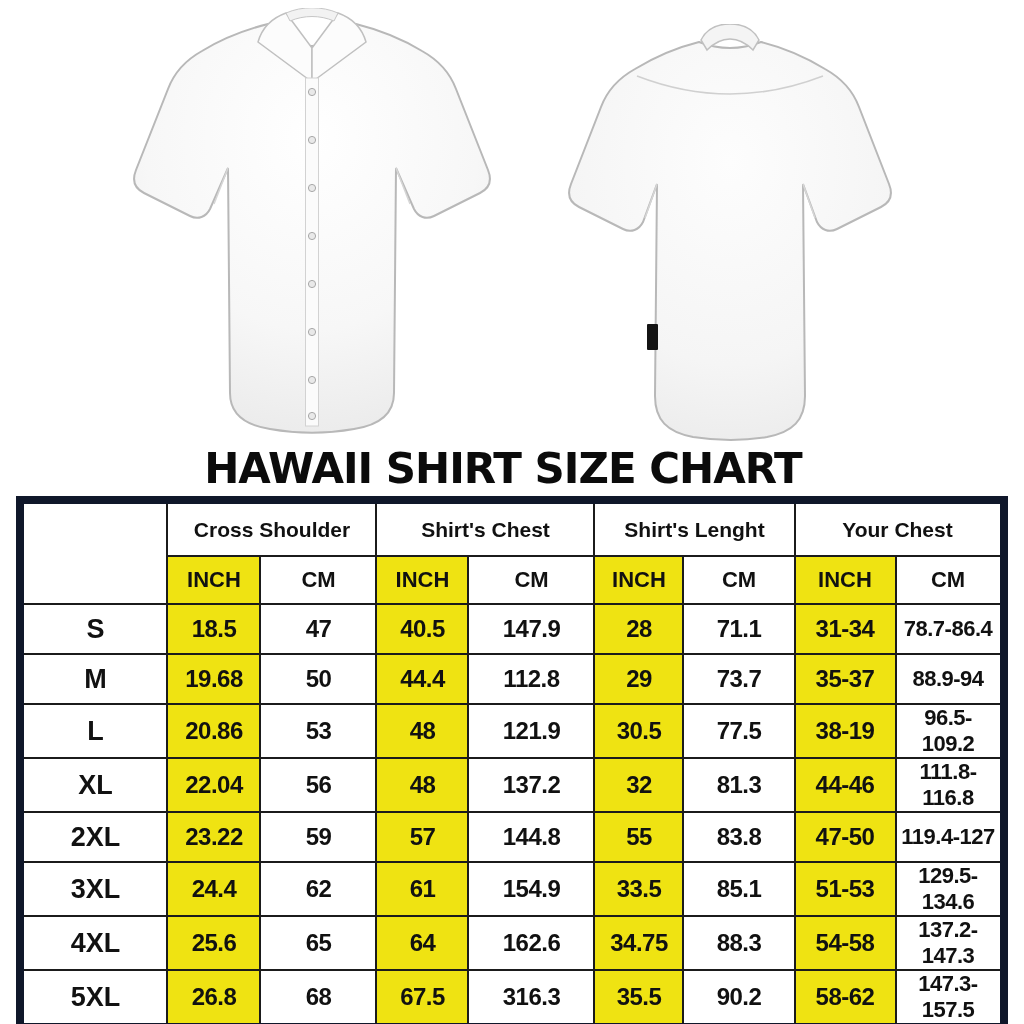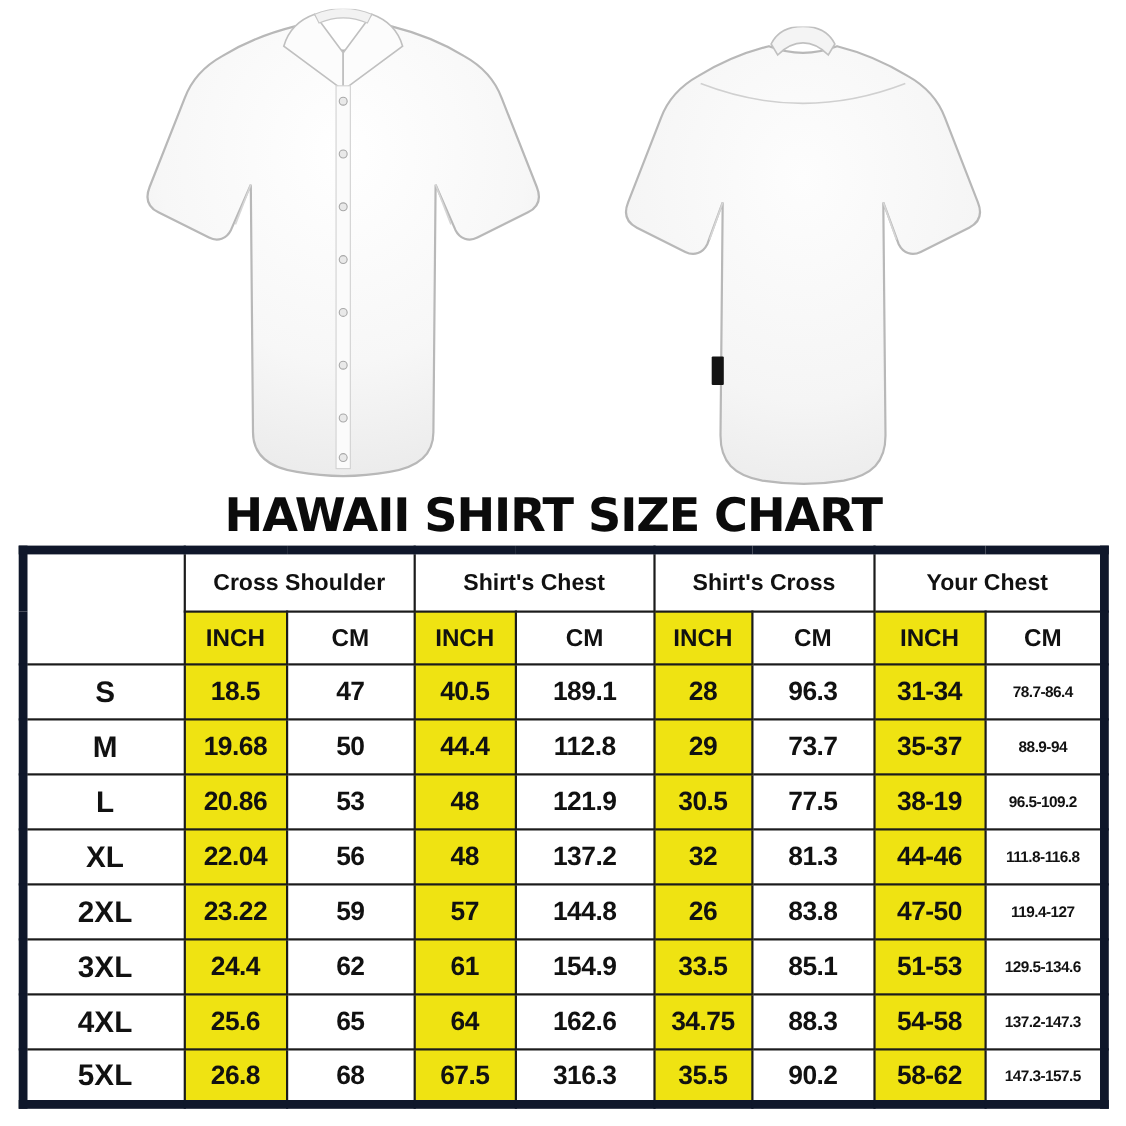--- a/index.html
+++ b/index.html
@@ -55,21 +55,21 @@
   }
   .size-chart thead tr.group-row  { height: 56px; }
   .size-chart thead tr.unit-row   { height: 48px; }
   .size-chart tbody tr            { height: 50px; }
 
   .size-chart th.group { font-size: 21px; letter-spacing: 0px; }
   .size-chart th.unit  { font-size: 22px; }
   .size-chart td.size-label { font-size: 27px; }
   .size-chart td.val   { font-size: 24px; letter-spacing: -0.5px; }
   .size-chart .inch    { background: #efe312; }
-  .size-chart td.small { font-size: 14px; letter-spacing: -0.5px; }
+  .size-chart td.small { font-size: 22px; letter-spacing: -0.5px; }
 </style>
 </head>
 <body>
 
 <div class="page">
 
   <div class="photo-area">
 
     <svg width="380" height="435" viewBox="0 0 380 435">
       <defs>
@@ -151,43 +151,43 @@
         <col style="width:89px">
       <col style="width:111px">
         <col style="width:101px">
         <col style="width:108px">
     </colgroup>
     <thead>
       <tr class="group-row">
         <th rowspan="2"></th>
         <th colspan="2" class="group">Cross Shoulder</th>
         <th colspan="2" class="group">Shirt's Chest</th>
-        <th colspan="2" class="group">Shirt's Cross</th>
+        <th colspan="2" class="group">Shirt's Lenght</th>
         <th colspan="2" class="group">Your Chest</th>
       </tr>
       <tr class="unit-row">
         <th class="unit inch">INCH</th>
         <th class="unit">CM</th>
         <th class="unit inch">INCH</th>
         <th class="unit">CM</th>
         <th class="unit inch">INCH</th>
         <th class="unit">CM</th>
         <th class="unit inch">INCH</th>
         <th class="unit">CM</th>
       </tr>
     </thead>
     <tbody>
       <tr>
         <td class="size-label">S</td>
         <td class="val inch">18.5</td>
         <td class="val">47</td>
         <td class="val inch">40.5</td>
-        <td class="val">189.1</td>
+        <td class="val">147.9</td>
         <td class="val inch">28</td>
-        <td class="val">96.3</td>
+        <td class="val">71.1</td>
         <td class="val inch">31-34</td>
         <td class="val small">78.7-86.4</td>
       </tr>
       <tr>
         <td class="size-label">M</td>
         <td class="val inch">19.68</td>
         <td class="val">50</td>
         <td class="val inch">44.4</td>
         <td class="val">112.8</td>
         <td class="val inch">29</td>
@@ -216,21 +216,21 @@
         <td class="val">81.3</td>
         <td class="val inch">44-46</td>
         <td class="val small">111.8-116.8</td>
       </tr>
       <tr>
         <td class="size-label">2XL</td>
         <td class="val inch">23.22</td>
         <td class="val">59</td>
         <td class="val inch">57</td>
         <td class="val">144.8</td>
-        <td class="val inch">26</td>
+        <td class="val inch">55</td>
         <td class="val">83.8</td>
         <td class="val inch">47-50</td>
         <td class="val small">119.4-127</td>
       </tr>
       <tr>
         <td class="size-label">3XL</td>
         <td class="val inch">24.4</td>
         <td class="val">62</td>
         <td class="val inch">61</td>
         <td class="val">154.9</td>

